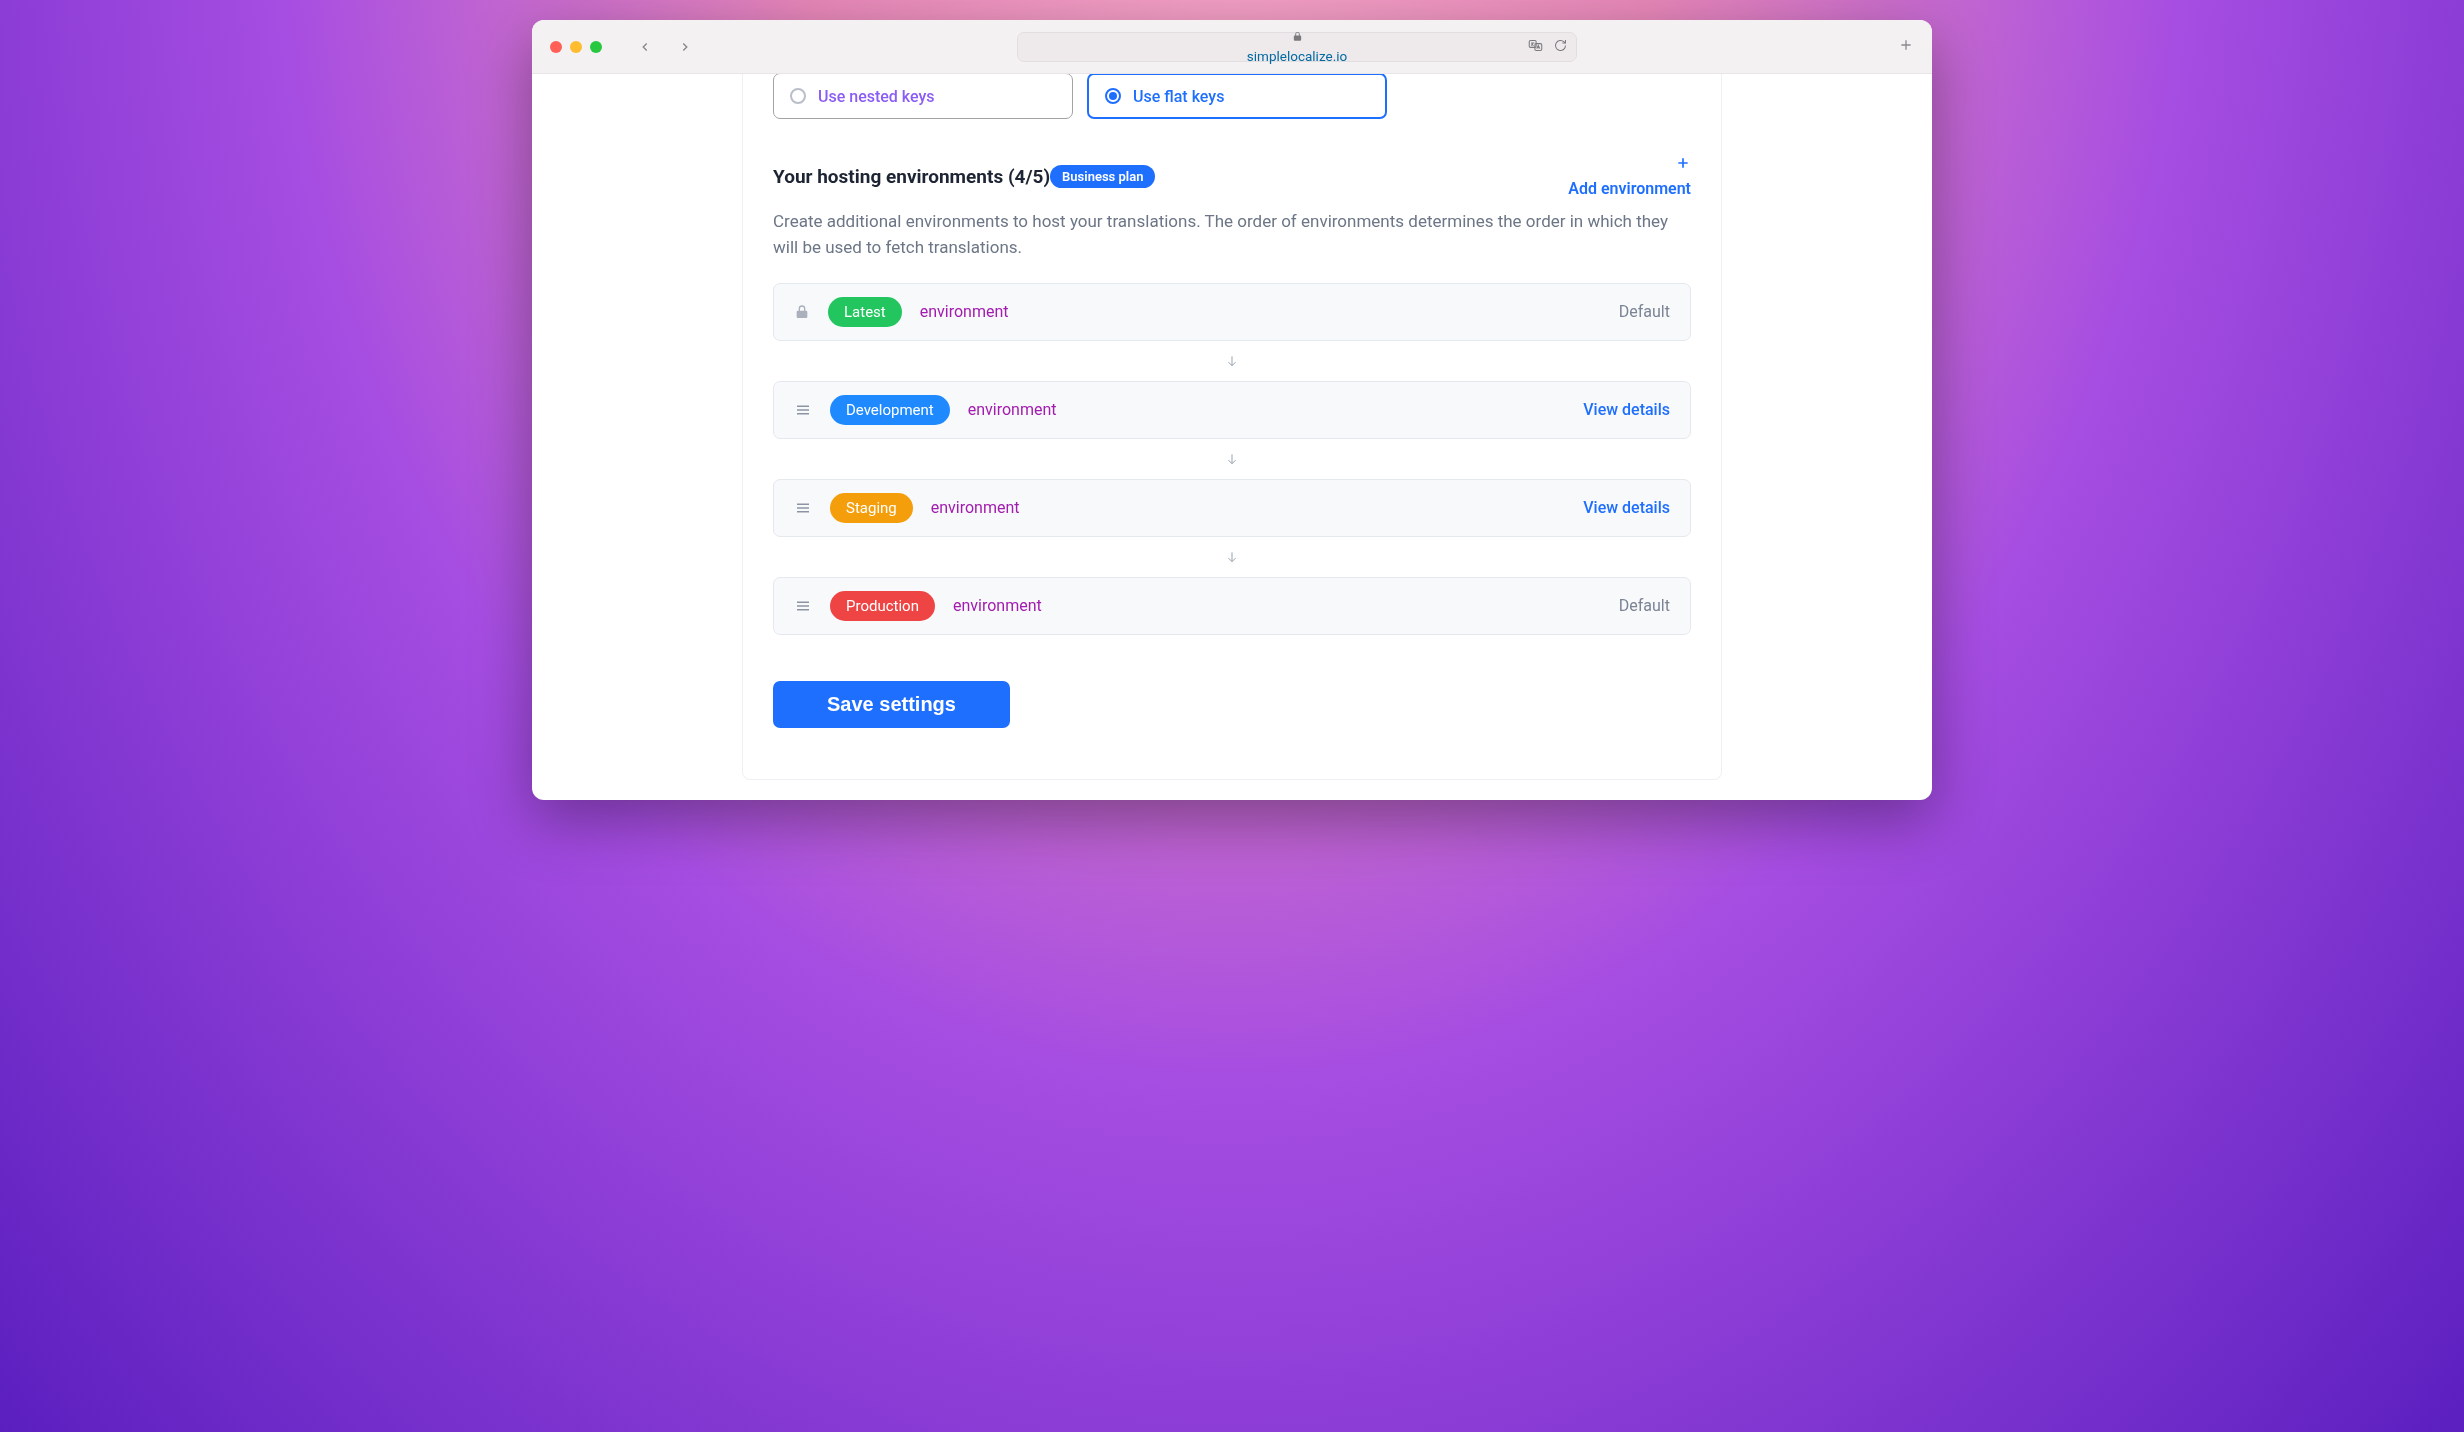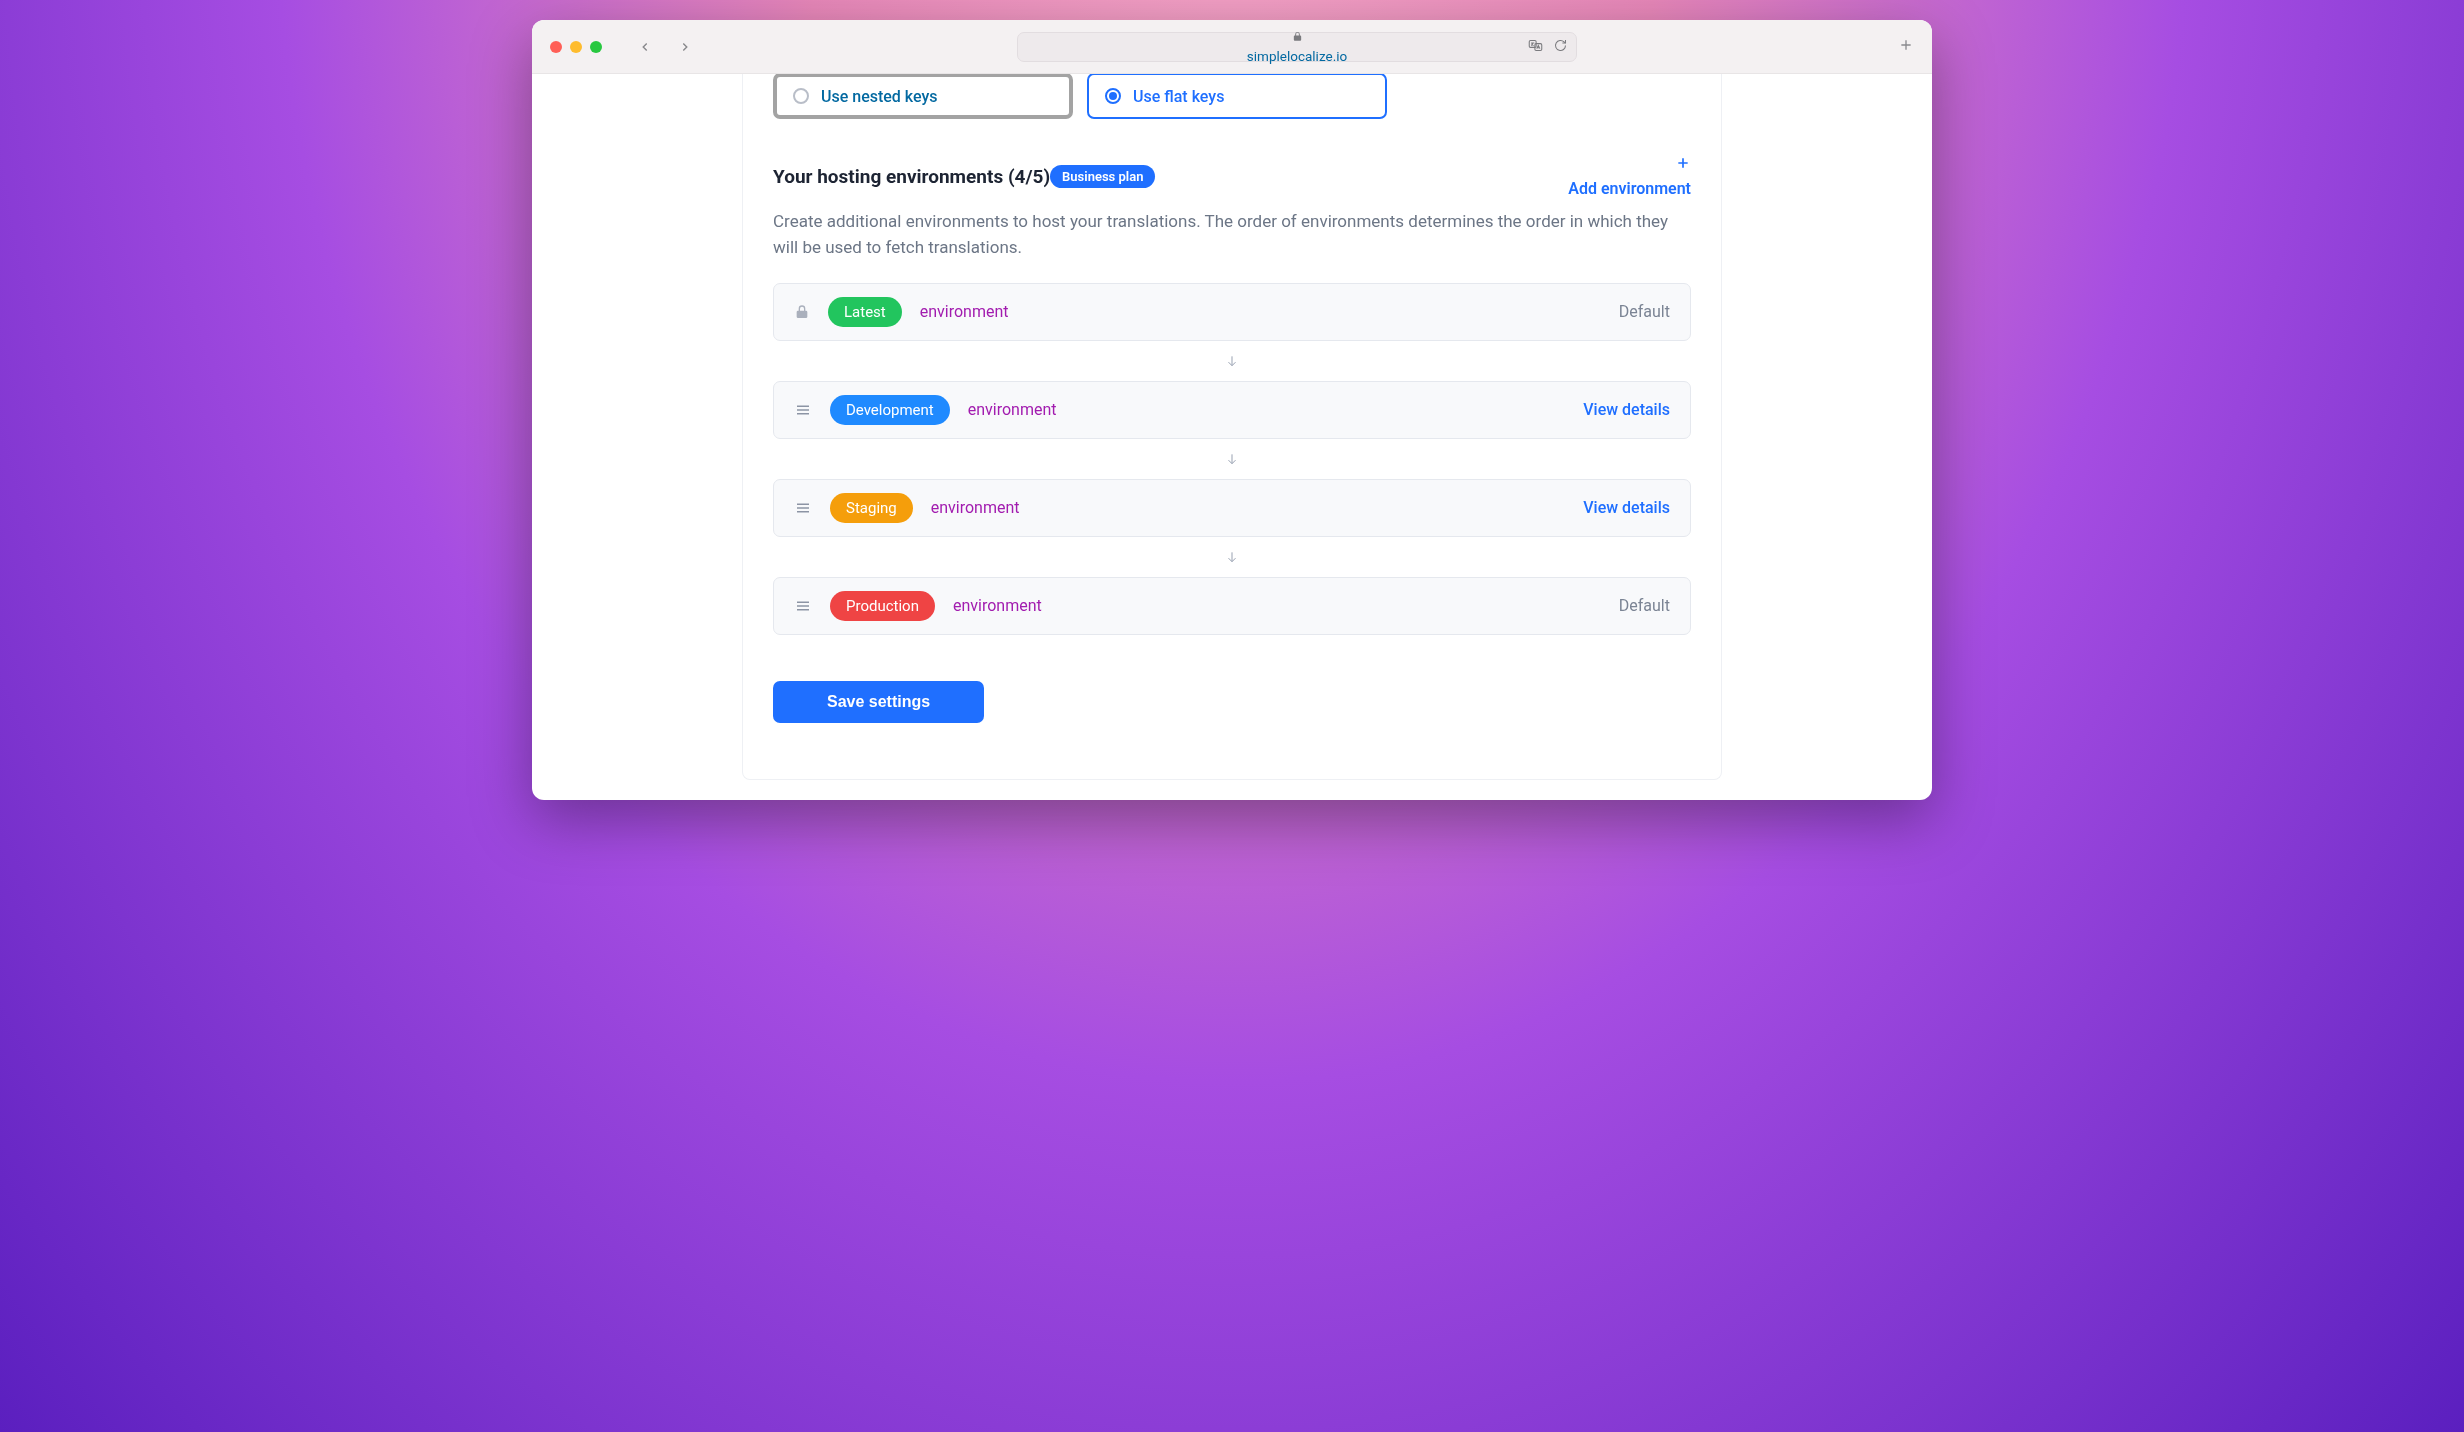--- a/index.html
+++ b/index.html
@@ -80,26 +80,26 @@
     padding: 0 30px 30px 30px;
     margin-top: -1px;
   }
 
   .key-options {
     display:flex; gap: 14px; margin-bottom: 36px;
   }
   .key-option {
     flex: 0 0 300px;
     height: 46px;
-    border: 4px solid #a3a3a3;
+    border: 1px solid #a3a3a3;
     border-radius: 7px;
     display:flex; align-items:center;
     gap: 12px;
     padding: 0 16px;
-    color: #0369a1;
+    color: #8b5cf6;
     font-size: 16px;
     font-weight: 500;
     cursor: pointer;
   }
   .key-option.selected {
     border: 2px solid #1f6fff;
     color: #1f6fff;
   }
   .radio {
     width: 16px; height:16px; border-radius: 50%;
@@ -160,21 +160,21 @@
   .env-action.link { color:#1f6fff; font-weight:500; cursor:pointer; }
 
   .flow-arrow {
     display:flex; justify-content:center; align-items:center;
     height: 40px; color:#97a0b0;
   }
   .flow-arrow svg { width:14px; height:14px; stroke: currentColor; stroke-width:1.7; fill:none; }
 
   .save-btn {
     margin-top: 46px;
-    background:#1f6fff; color:#fff; font-weight:600; font-size:16px;
+    background:#1f6fff; color:#fff; font-weight:600; font-size:20px;
     border:none; border-radius:7px;
     padding: 12px 54px; cursor:pointer;
   }
 </style>
 </head>
 <body>
 
 <div class="window">
 
   <div class="titlebar">

